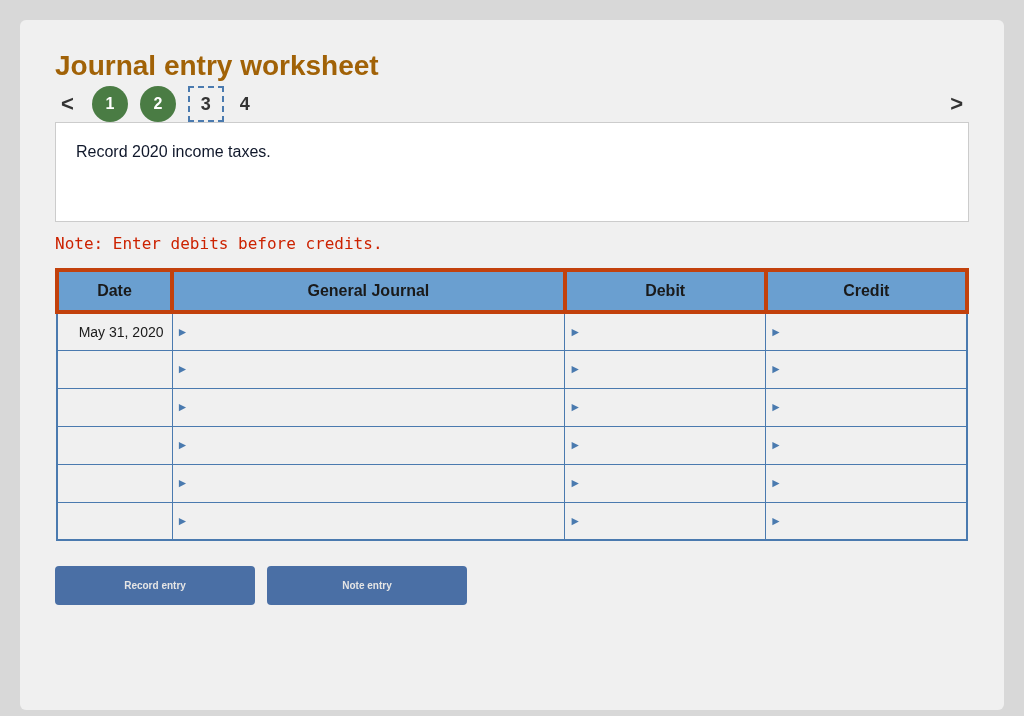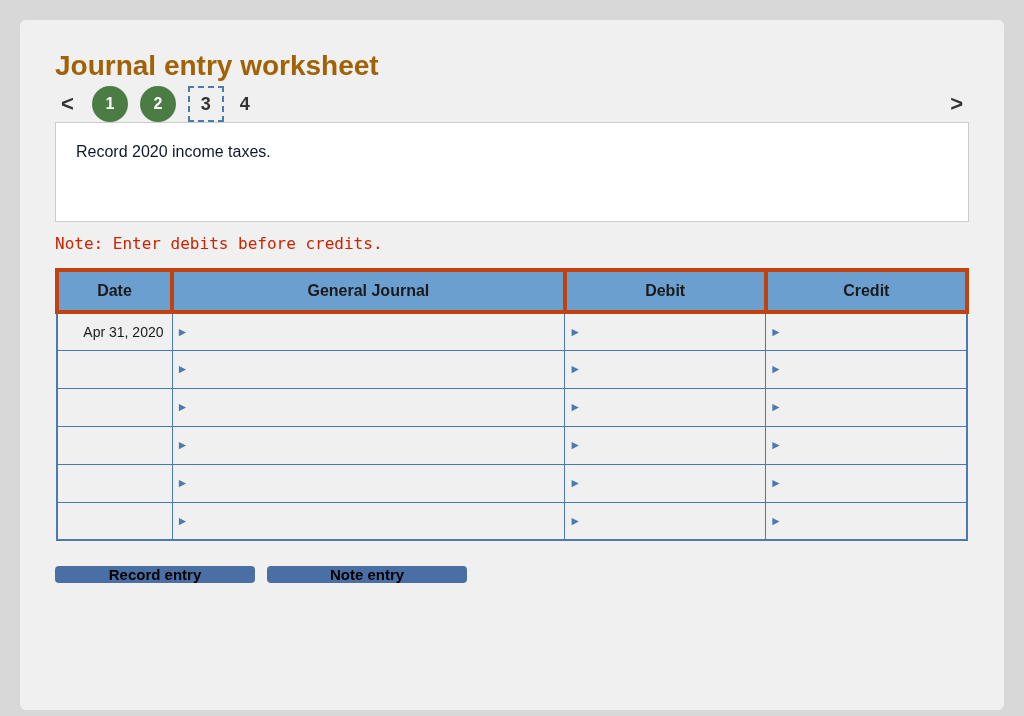--- a/index.html
+++ b/index.html
@@ -169,24 +169,24 @@
       outline: none;
     }
 
     .buttons-row {
       display: flex;
       gap: 12px;
       align-items: center;
     }
 
     .btn {
-      padding: 0 20px;
-      font-size: 15px;
-      font-weight: bold;
-      color: #000000;
+      padding: 14px 20px;
+      font-size: 10px;
+      font-weight: bold;
+      color: #e5e5e5;
       background-color: #4a6fa5;
       border: none;
       border-radius: 4px;
       cursor: pointer;
       min-width: 200px;
     }
 
     .btn-view {
       margin-left: auto;
       min-width: 230px;
@@ -235,21 +235,21 @@
     <thead>
       <tr>
         <th class="col-date">Date</th>
         <th class="col-journal">General Journal</th>
         <th class="col-debit">Debit</th>
         <th class="col-credit">Credit</th>
       </tr>
     </thead>
     <tbody>
       <tr>
-        <td class="date-cell col-date">Apr 31, 2020</td>
+        <td class="date-cell col-date">May 31, 2020</td>
         <td class="col-journal">
           <div class="cell-with-arrow">
             <span class="cell-arrow">►</span>
             <input class="cell-input-inner" type="text" style="">
           </div>
         </td>
         <td class="col-debit">
           <div class="cell-with-arrow">
             <span class="cell-arrow">►</span>
             <input class="cell-input-inner" type="text" style="">

